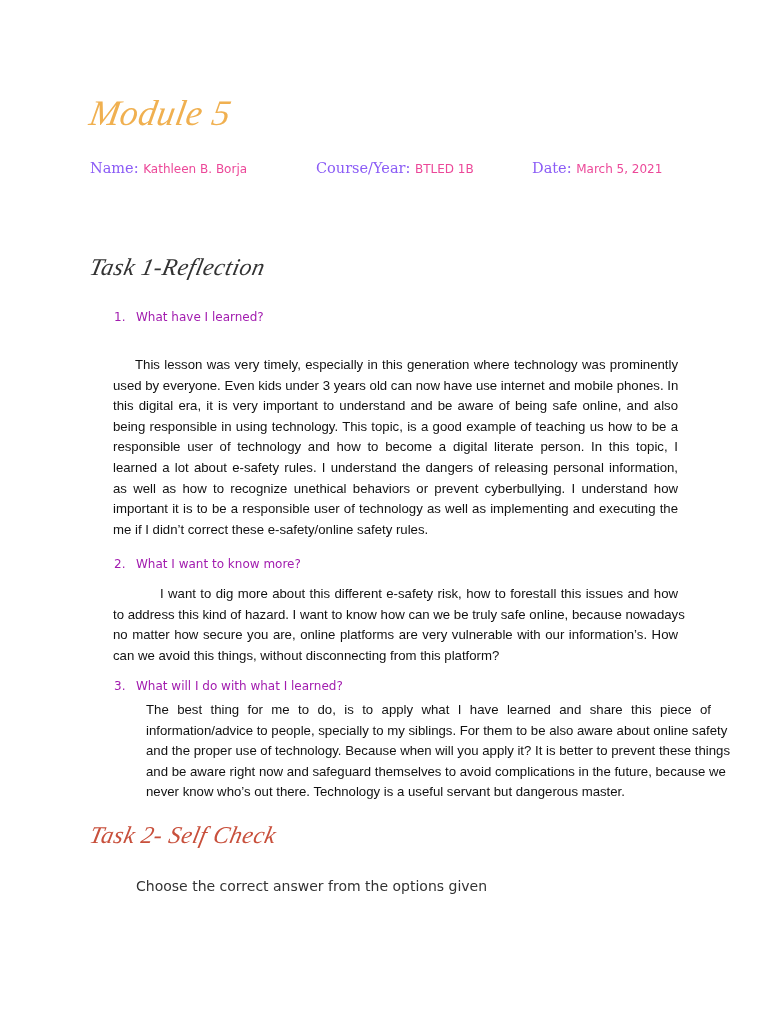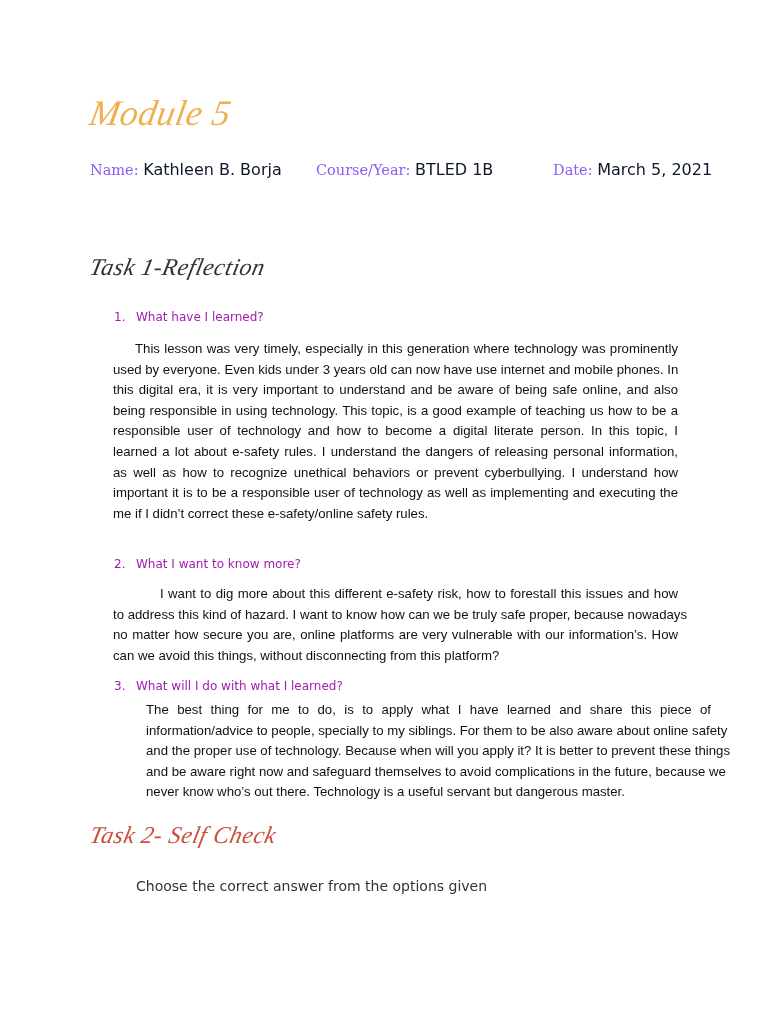--- a/index.html
+++ b/index.html
@@ -5,21 +5,21 @@
     html, body { margin:0; padding:0; background:#ffffff; }
     body { width:768px; height:1024px; position:relative; overflow:hidden; color:#000; }
     .page { position:absolute; left:0; top:0; width:768px; height:1024px; background:#fff; }
     .script { font-family:"DejaVu Serif", serif; font-style:italic; font-weight:normal; position:absolute; letter-spacing:0.5px; }
     .module-title { left:90px; top:92px; font-size:36px; color:#f0b050; transform:skewX(-10deg); font-family:"Liberation Serif", serif; }
     .task1-title { left:90px; top:254px; font-size:24px; color:#333; transform:skewX(-12deg); font-family:"Liberation Serif", serif; }
     .task2-title { left:90px; top:822px; font-size:24px; color:#c8503c; transform:skewX(-12deg); font-family:"Liberation Serif", serif; }
     .info-row { position:absolute; top:160px; left:90px; width:600px; height:20px; font-size:14px; }
     .info-item { position:absolute; top:0; white-space:nowrap; }
     .info-label { font-family:"DejaVu Serif", serif; font-size:14.5px; color:#8b5cf6; }
-    .info-value { font-family:"DejaVu Sans", sans-serif; font-size:16px; color:#0f172a; }
+    .info-value { font-family:"DejaVu Sans", sans-serif; font-size:12px; color:#ec4899; }
     .q { position:absolute; left:114px; font-family:"DejaVu Sans", sans-serif; font-size:12px; color:#a21caf; white-space:nowrap; }
     .q .num { display:inline-block; width:22px; }
     .para { position:absolute; left:113px; width:565px; font-family:"Liberation Sans", sans-serif; font-size:13.2px; line-height:20.6px; text-align:justify; color:#111; }
     .para .ln { display:block; text-align:justify; text-align-last:justify; white-space:nowrap; }
     .para .ln.last { text-align-last:left; }
     .instr { position:absolute; left:136px; top:878px; font-family:"DejaVu Sans", sans-serif; font-size:14px; color:#333; }
   </style>
 </head>
 <body>
 
@@ -27,48 +27,48 @@
 
   <div class="script module-title">Module 5</div>
 
   <div class="info-row">
     <div class="info-item" style="left:0;">
       <span class="info-label">Name</span><span class="info-label">: </span><span class="info-value">Kathleen B. Borja</span>
     </div>
     <div class="info-item" style="left:226px;">
       <span class="info-label">Course/Year</span><span class="info-label">: </span><span class="info-value">BTLED 1B</span>
     </div>
-    <div class="info-item" style="left:463px;text-align:center;">
+    <div class="info-item" style="left:442px;text-align:center;">
       <span class="info-label">Date</span><span class="info-label">: </span><span class="info-value">March 5, 2021</span>
     </div>
   </div>
 
   <div class="script task1-title">Task 1-Reflection</div>
 
   <div class="q" style="top:310px;">
     <span class="num">1.</span><span>What have I learned?</span>
   </div>
   <div class="para" style="top:339px;">
-    <span class="ln" style="padding-left:22px;">This lesson was very timely, especially in this generation where technology was prominently</span>
+    <span class="ln" style="padding-left:22px;margin-top:16px;">This lesson was very timely, especially in this generation where technology was prominently</span>
     <span class="ln">used by everyone. Even kids under 3 years old can now have use internet and mobile phones. In</span>
     <span class="ln">this digital era, it is very important to understand and be aware of being safe online, and also</span>
     <span class="ln">being responsible in using technology. This topic, is a good example of teaching us how to be a</span>
     <span class="ln">responsible user of technology and how to become a digital literate person. In this topic, I</span>
     <span class="ln">learned a lot about e-safety rules. I understand the dangers of releasing personal information,</span>
     <span class="ln">as well as how to recognize unethical behaviors or prevent cyberbullying. I understand how</span>
     <span class="ln">important it is to be a responsible user of technology as well as implementing and executing the</span>
     <span class="ln last">me if I didn’t correct these e-safety/online safety rules.</span>
   </div>
 
   <div class="q" style="top:557px;">
     <span class="num">2.</span><span>What I want to know more?</span>
   </div>
   <div class="para" style="top:584px;">
     <span class="ln" style="padding-left:47px;">I want to dig more about this different e-safety risk, how to forestall this issues and how</span>
-    <span class="ln">to address this kind of hazard. I want to know how can we be truly safe proper, because nowadays</span>
+    <span class="ln">to address this kind of hazard. I want to know how can we be truly safe online, because nowadays</span>
     <span class="ln">no matter how secure you are, online platforms are very vulnerable with our information’s. How</span>
     <span class="ln last">can we avoid this things, without disconnecting from this platform?</span>
   </div>
 
   <div class="q" style="top:679px;">
     <span class="num">3.</span><span>What will I do with what I learned?</span>
   </div>
   <div class="para" style="top:700px;margin-left:33px;">
     <span class="ln" style="padding-left:0;">The best thing for me to do, is to apply what I have learned and share this piece of</span>
     <span class="ln">information/advice to people, specially to my siblings. For them to be also aware about online safety</span>

